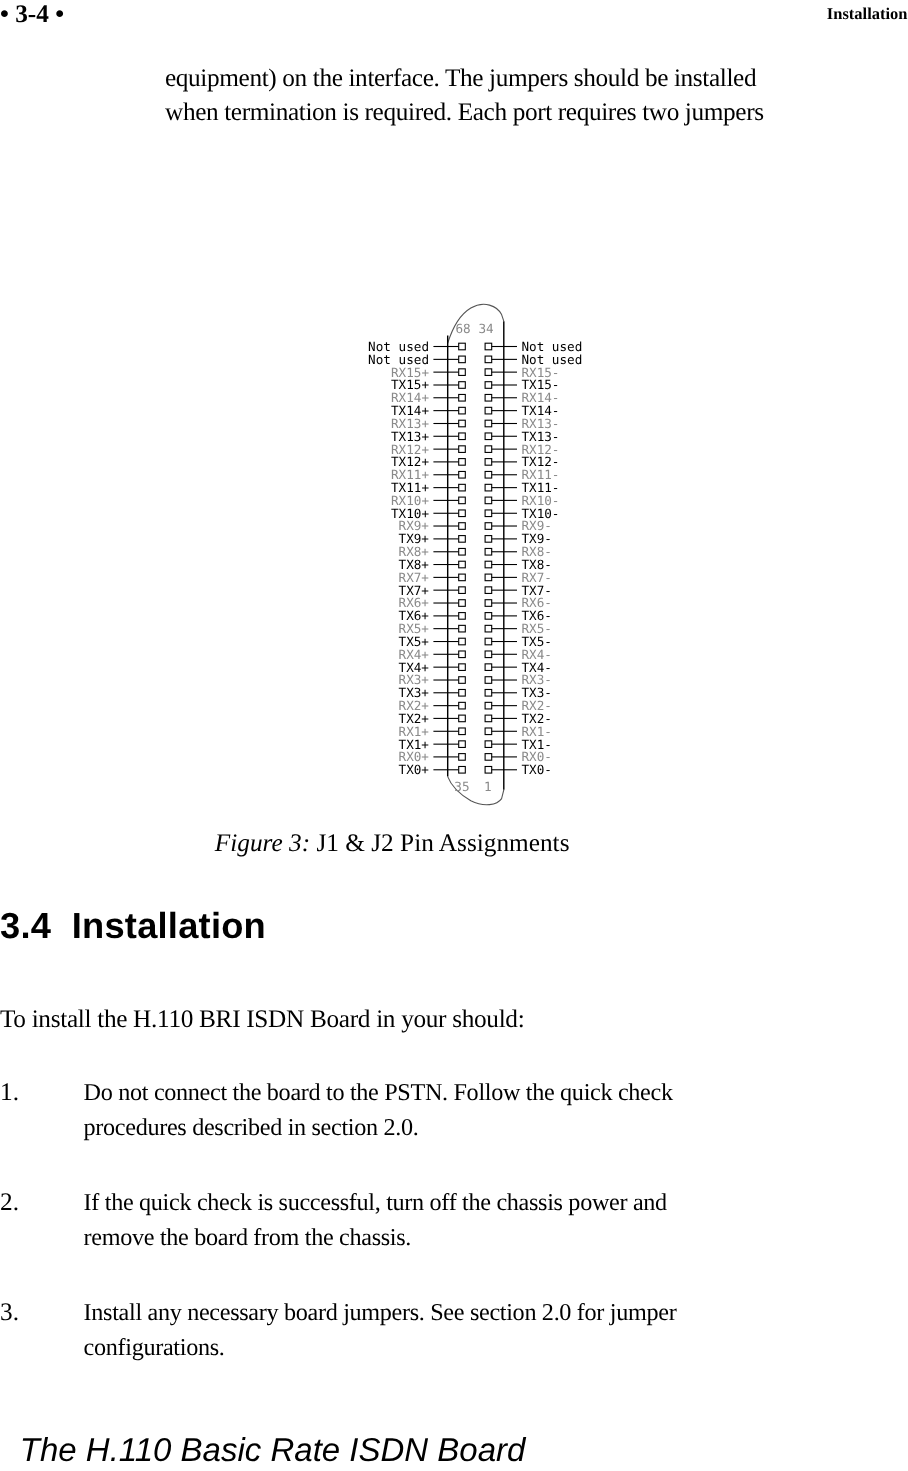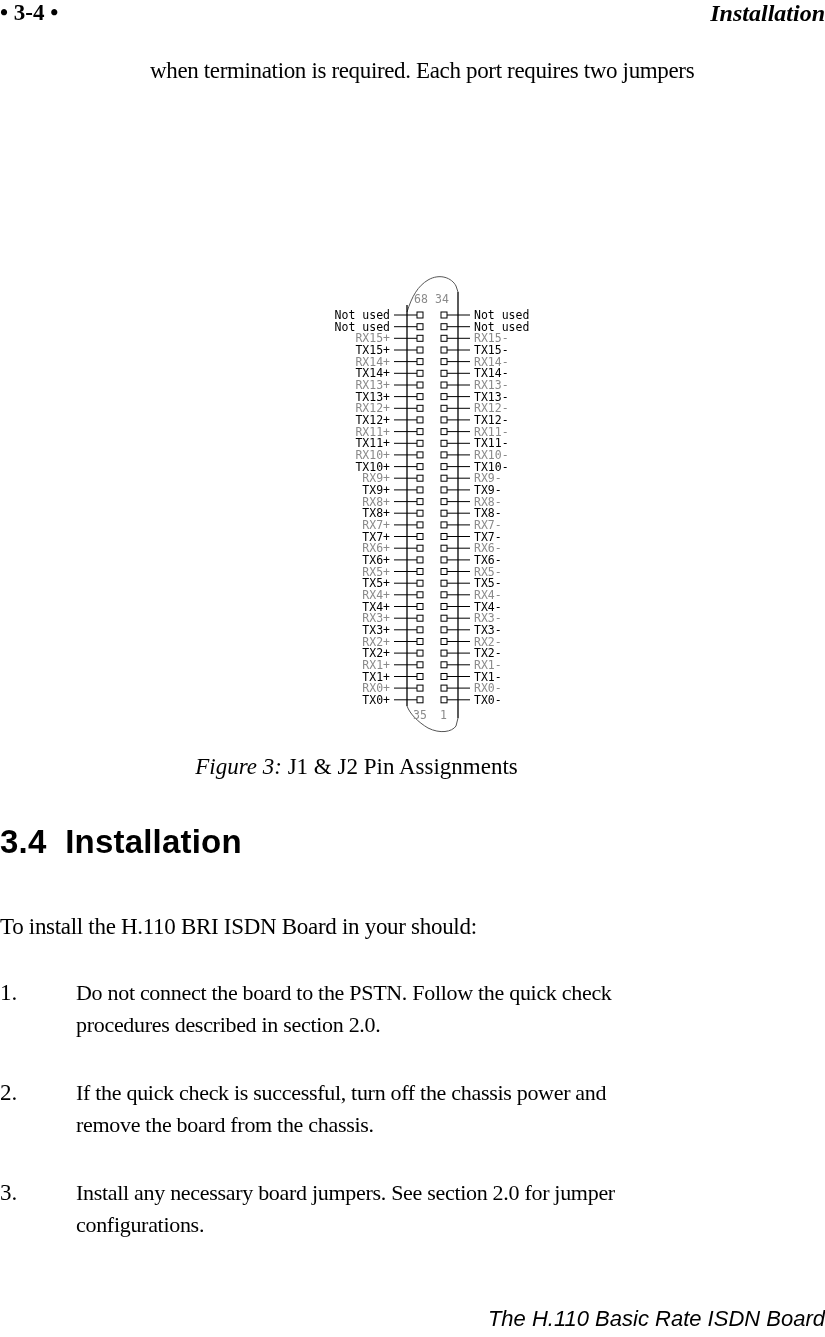--- a/index.html
+++ b/index.html
@@ -2,49 +2,50 @@
 <html><head>
 <meta charset="utf-8">
 <style>
   html, body { margin: 0; padding: 0; background: #ffffff; }
   body { width: 825px; height: 1337px; position: relative; overflow: hidden; color: #000; }
   .serif { font-family: "Liberation Serif", "DejaVu Serif", serif; }
   .sans { font-family: "Liberation Sans", "DejaVu Sans", sans-serif; }
   .abs { position: absolute; }
 
   .hdr-left { left: 0; top: 0; font-size: 23px; font-weight: bold; line-height: 26px; }
-  .hdr-right { right: 0; top: 0; font-size: 24px; font-weight: bold; font-style: italic; line-height: 26px; }
+  .hdr-right { right: 0; top: 0; font-size: 15px; font-weight: bold; line-height: 26px; }
 
   .intro { left: 150px; top: 56px; width: 675px; font-size: 23px; line-height: 30.5px; text-align: justify; text-align-last: left; letter-spacing: -0.35px; }
   .intro .ln { display: block; white-space: nowrap; }
 
   .diagram { left: 0; top: 0; width: 825px; height: 760px; }
   .pinlabel { font-family: "DejaVu Sans Mono", "Liberation Mono", monospace; font-size: 11.5px; }
 
   .caption { left: 0; width: 713px; top: 752px; text-align: center; font-size: 23px; line-height: 30px; box-sizing: border-box; }
   .caption .fig { font-style: italic; }
 
   .section { left: 0; top: 822px; font-size: 33px; font-weight: bold; line-height: 40px; letter-spacing: 0.2px; }
 
   .lead { left: 0; top: 912px; font-size: 23px; line-height: 30px; letter-spacing: -0.3px; }
 
   .steps { left: 0; top: 978px; width: 825px; }
   .step { position: absolute; left: 0; width: 825px; }
   .step .num { position: absolute; left: 0; top: 0; font-size: 23px; line-height: 30.5px; }
   .step .txt { position: absolute; left: 76px; width: 749px; font-size: 22px; line-height: 30.5px; text-align: justify; text-align-last: left; letter-spacing: -0.3px; }
 
-  .footer { left: 0; width: 825px; top: 1302px; text-align: right; font-size: 22px; font-style: italic; line-height: 34px; padding-left: 18px; box-sizing: border-box; }
+  .footer { left: 0; width: 825px; top: 1302px; text-align: left; font-size: 30px; font-style: italic; line-height: 34px; padding-left: 18px; box-sizing: border-box; }
 </style>
 </head>
 <body>
 
 <div class="abs serif hdr-left">• 3-4 •</div>
 <div class="abs serif hdr-right">Installation</div>
 
 <div class="abs serif intro">
+  <span class="ln">equipment) on the interface.  The jumpers should be installed</span>
   <span class="ln">when termination is required.  Each port requires two jumpers</span>
 </div>
 
 <svg class="abs diagram" width="825" height="760" viewBox="0 0 825 760" xmlns="http://www.w3.org/2000/svg">
   <g id="connector-outline" fill="none" stroke="#555" stroke-width="1">
     <path d="M407,312 C412,296 418,286 428,280 C440,273 452,278 456,286 L458,292"></path>
     <path d="M407,706 C410,714 418,722 428,728 C440,734 452,732 456,726 L458,718"></path>
   </g>
   <g stroke="#000" stroke-width="1.3">
     <line x1="407" y1="305" x2="407" y2="706"></line>

